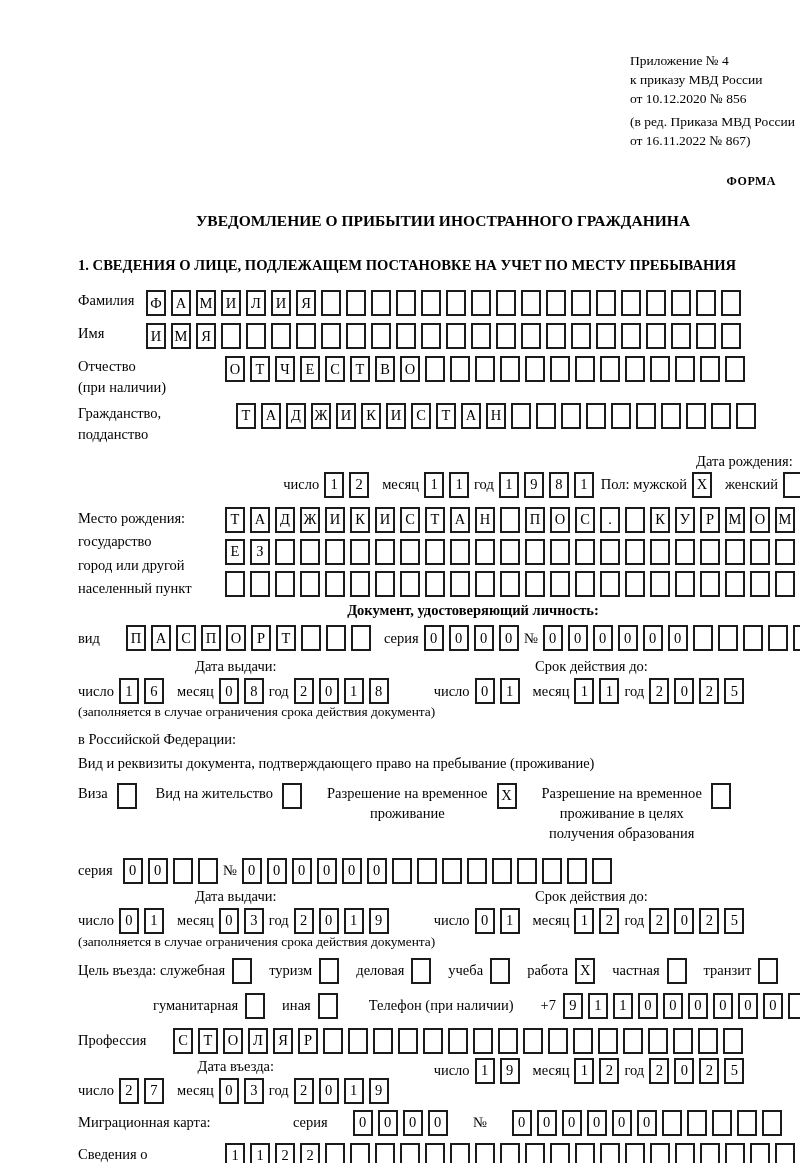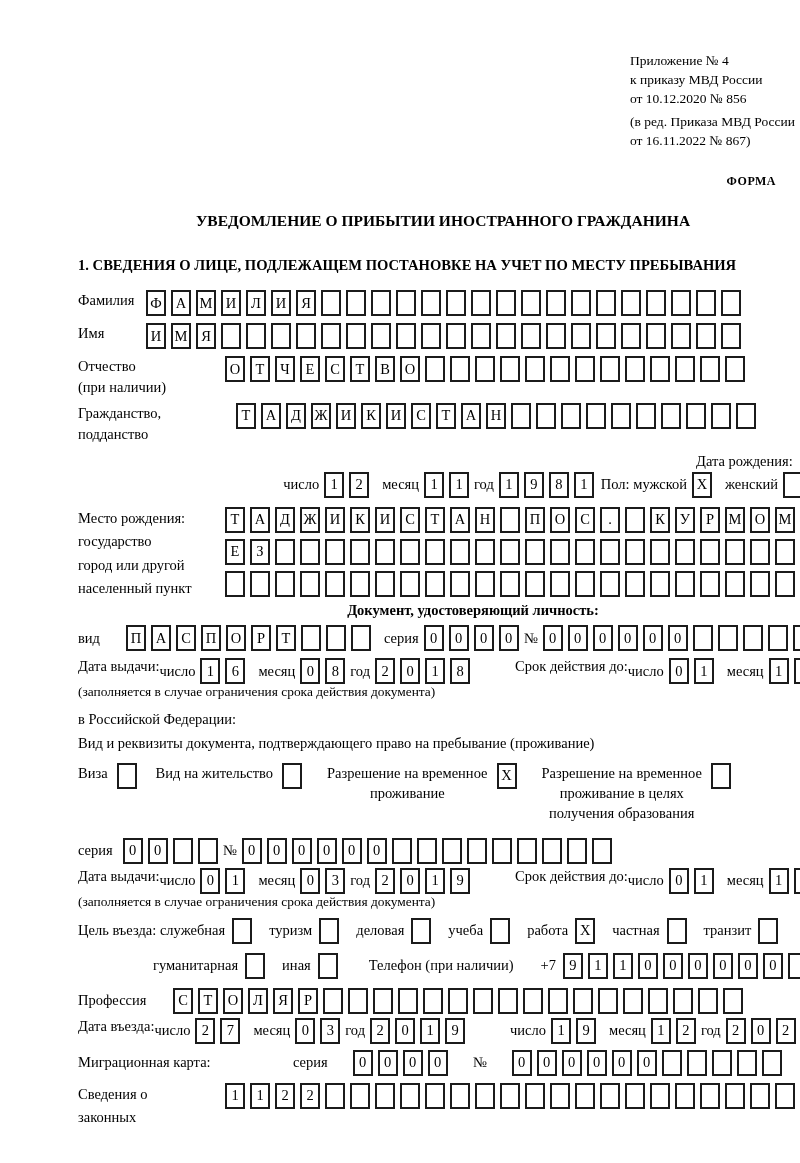--- a/index.html
+++ b/index.html
@@ -21,21 +21,21 @@
   .cell{
     box-sizing:border-box;flex:none;width:20px;height:26px;margin-right:5px;
     border:2px solid #1b1b1b;display:flex;align-items:center;justify-content:center;
     font-size:14.5px;background:#fff;
   }
   .dgrp{display:flex;align-items:center;flex:none;}
   .dlbl{font-size:14.5px;margin-right:5px;flex:none;}
   .gap8{width:8px;flex:none;} .gap14{width:14px;flex:none;} .gap20{width:20px;flex:none;}
   .center-b{font-weight:bold;font-size:14.5px;text-align:center;margin:2px 0 6px 60px;}
   .datecols{display:flex;margin-bottom:2px;}
-  .datecol{display:flex;flex-direction:row;flex:none;}
+  .datecol{display:flex;flex-direction:column;flex:none;}
   .dct{text-align:center;font-size:14.5px;margin-bottom:3px;}
   .note{font-size:13.4px;text-align:left;padding-right:12px;margin:-2px 0 8px 0;}
   .plain{font-size:14.5px;line-height:1.6;}
   .chkrow{display:flex;align-items:flex-start;margin:8px 0 14px 0;}
   .chkitem{display:flex;align-items:flex-start;flex:none;}
   .chkitem .txt{font-size:14.5px;text-align:center;line-height:1.4;margin-right:9px;}
   .purpose{display:flex;align-items:center;flex-wrap:nowrap;margin-bottom:9px;}
   .purpose .p-lbl{font-size:14.5px;margin-right:7px;flex:none;}
   .purpose .cells{margin-right:12px;}
   .mlabel{display:flex;flex-direction:column;flex:none;}

